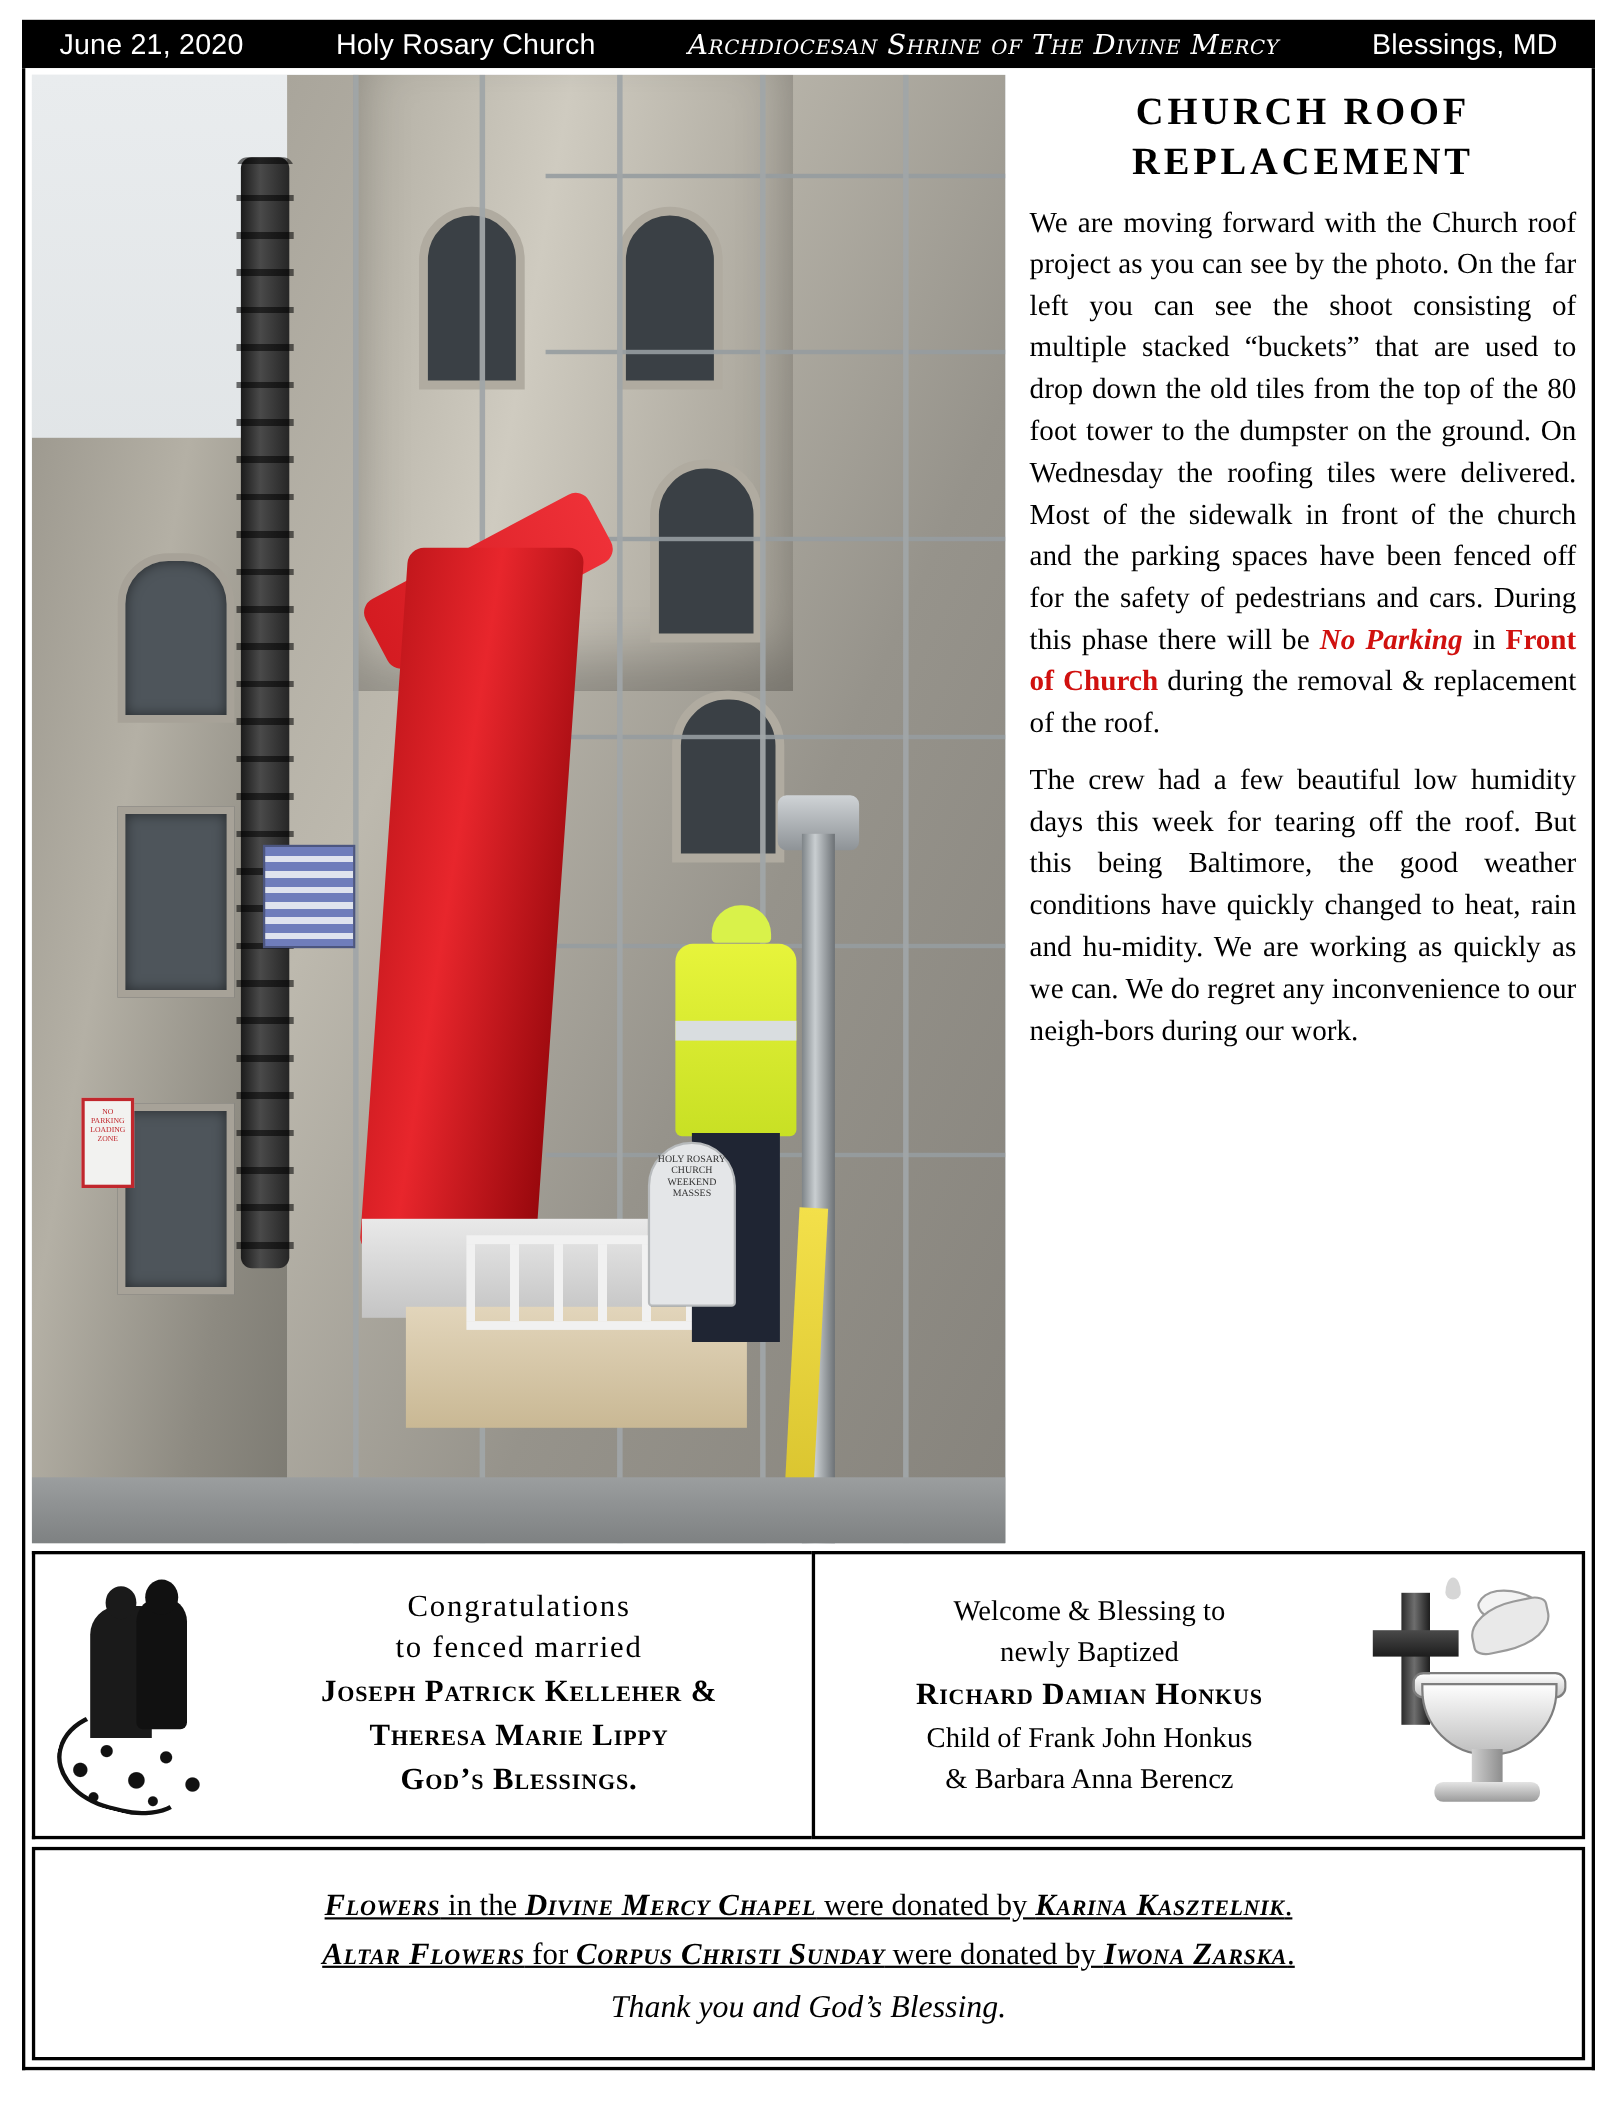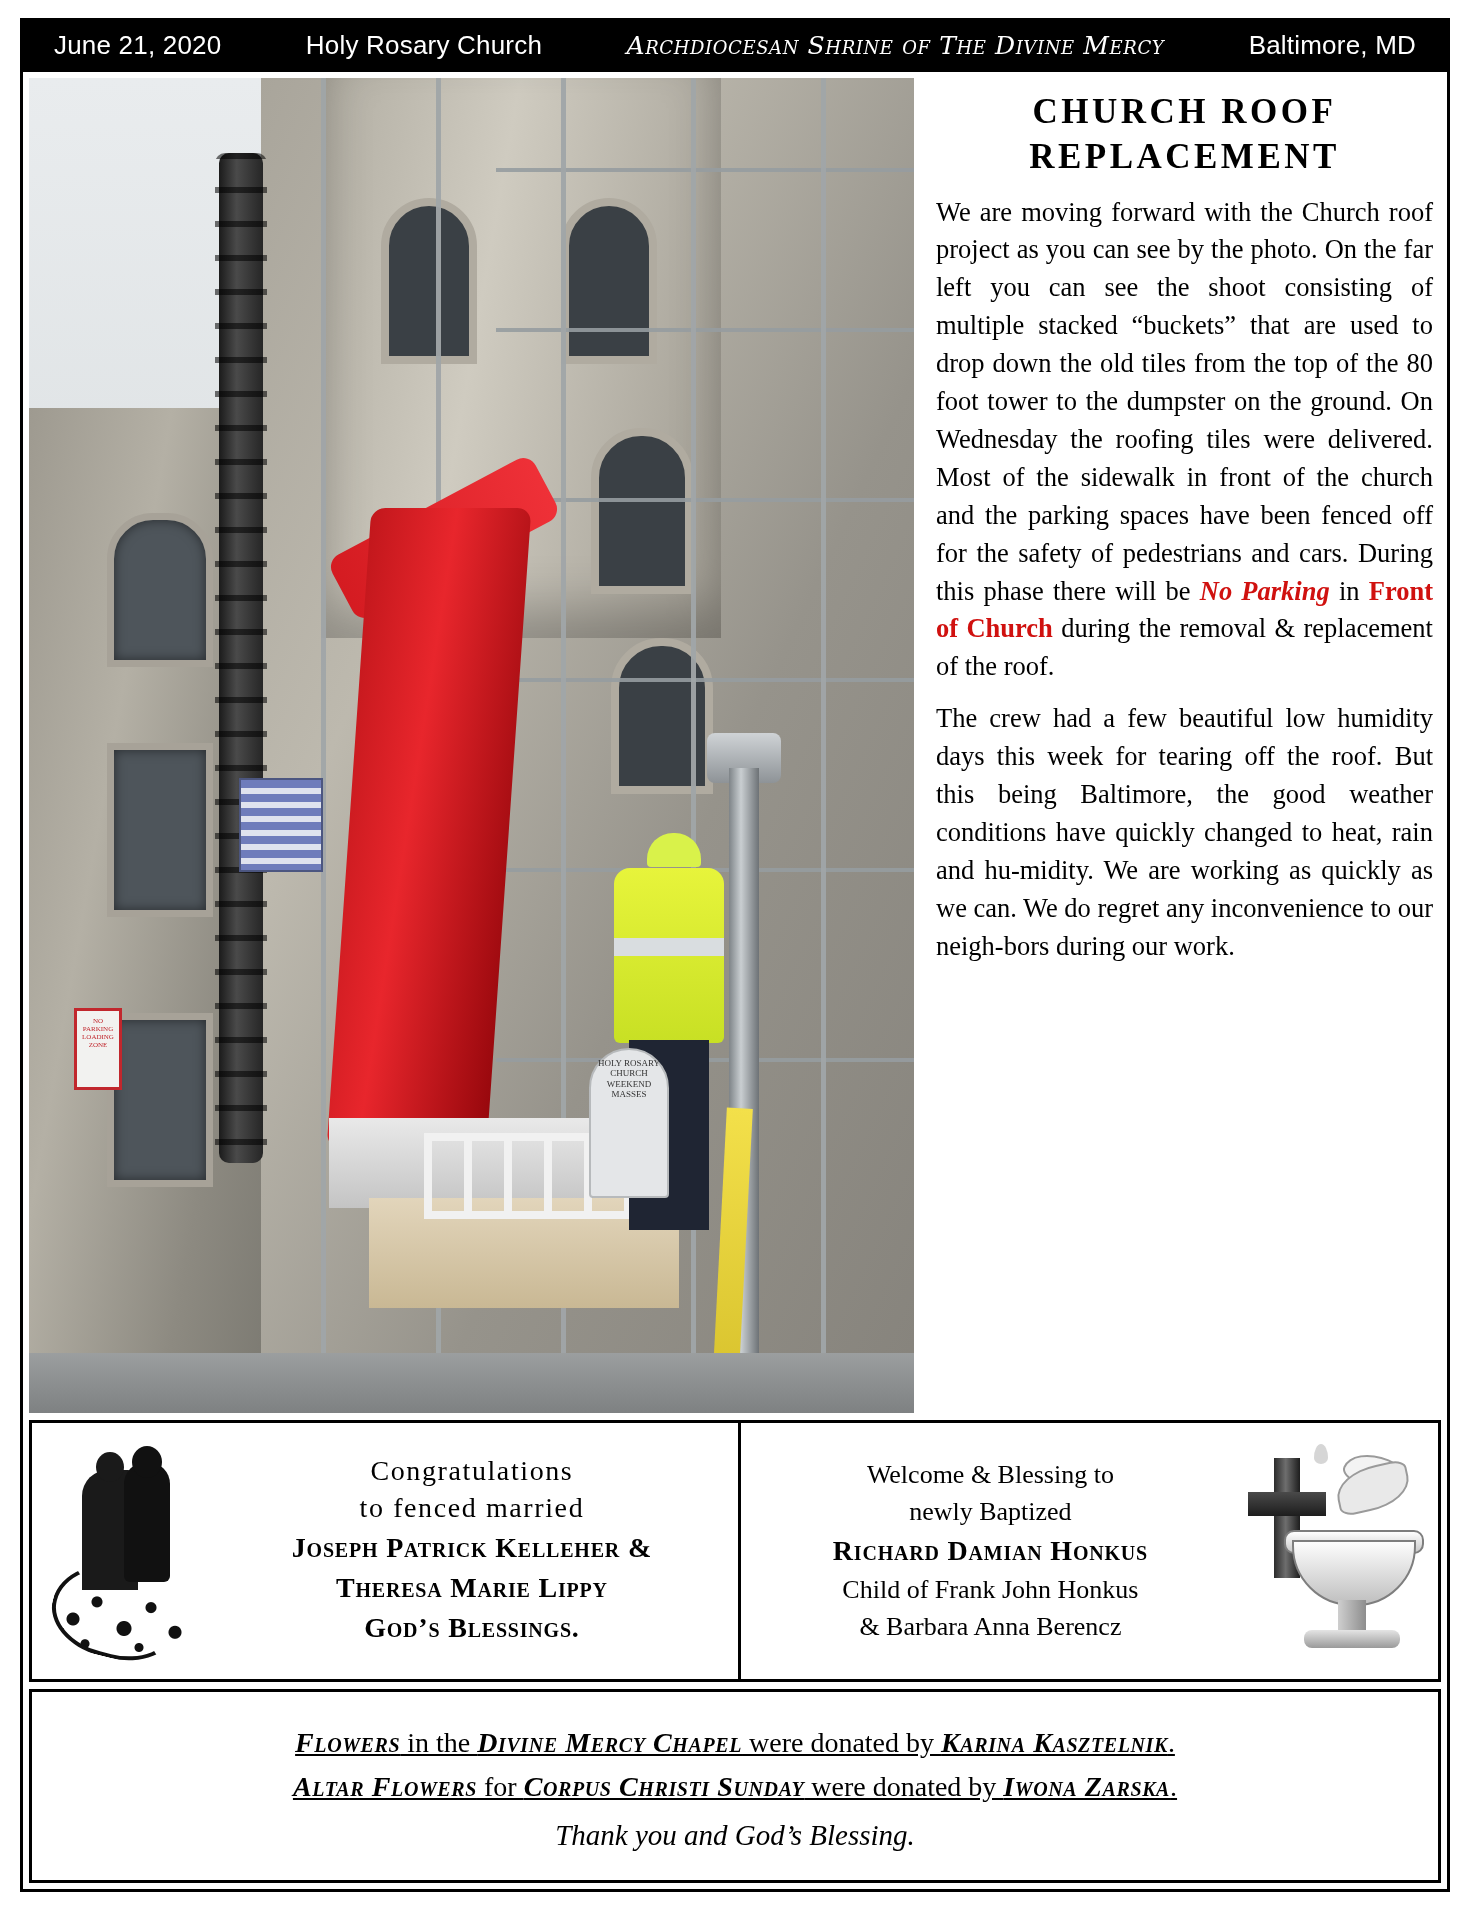--- a/index.html
+++ b/index.html
@@ -18,21 +18,21 @@
     width: 1470px;
     height: 1920px;
     background: #ffffff;
     box-sizing: border-box;
     padding: 18px 20px 20px 20px;
   }
   
   .header-bar {
     background: #000000;
     color: #ffffff;
-    height: 54px;
+    height: 44px;
     display: flex;
     align-items: center;
     justify-content: space-between;
     padding: 0 34px;
     box-sizing: border-box;
     letter-spacing: .2px;
   }
   .header-date {
     font-family: "Liberation Sans", sans-serif;
     font-size: 26px;
@@ -403,21 +403,21 @@
 </style>
 </head>
 <body>
 
 <div class="page">
 
   <div class="header-bar">
     <span class="header-date">June 21,  2020</span>
     <span class="header-church">Holy Rosary Church</span>
     <span class="header-shrine">Archdiocesan Shrine of The Divine Mercy</span>
-    <span class="header-city">Baltimore, MD</span>
+    <span class="header-city">Blessings, MD</span>
   </div>
 
   <div class="body-frame">
 
     <div class="top-section">
 
       <div class="photo">
         <div class="sky"></div>
         <div class="bldg-left">
           <div class="win w1"></div>

